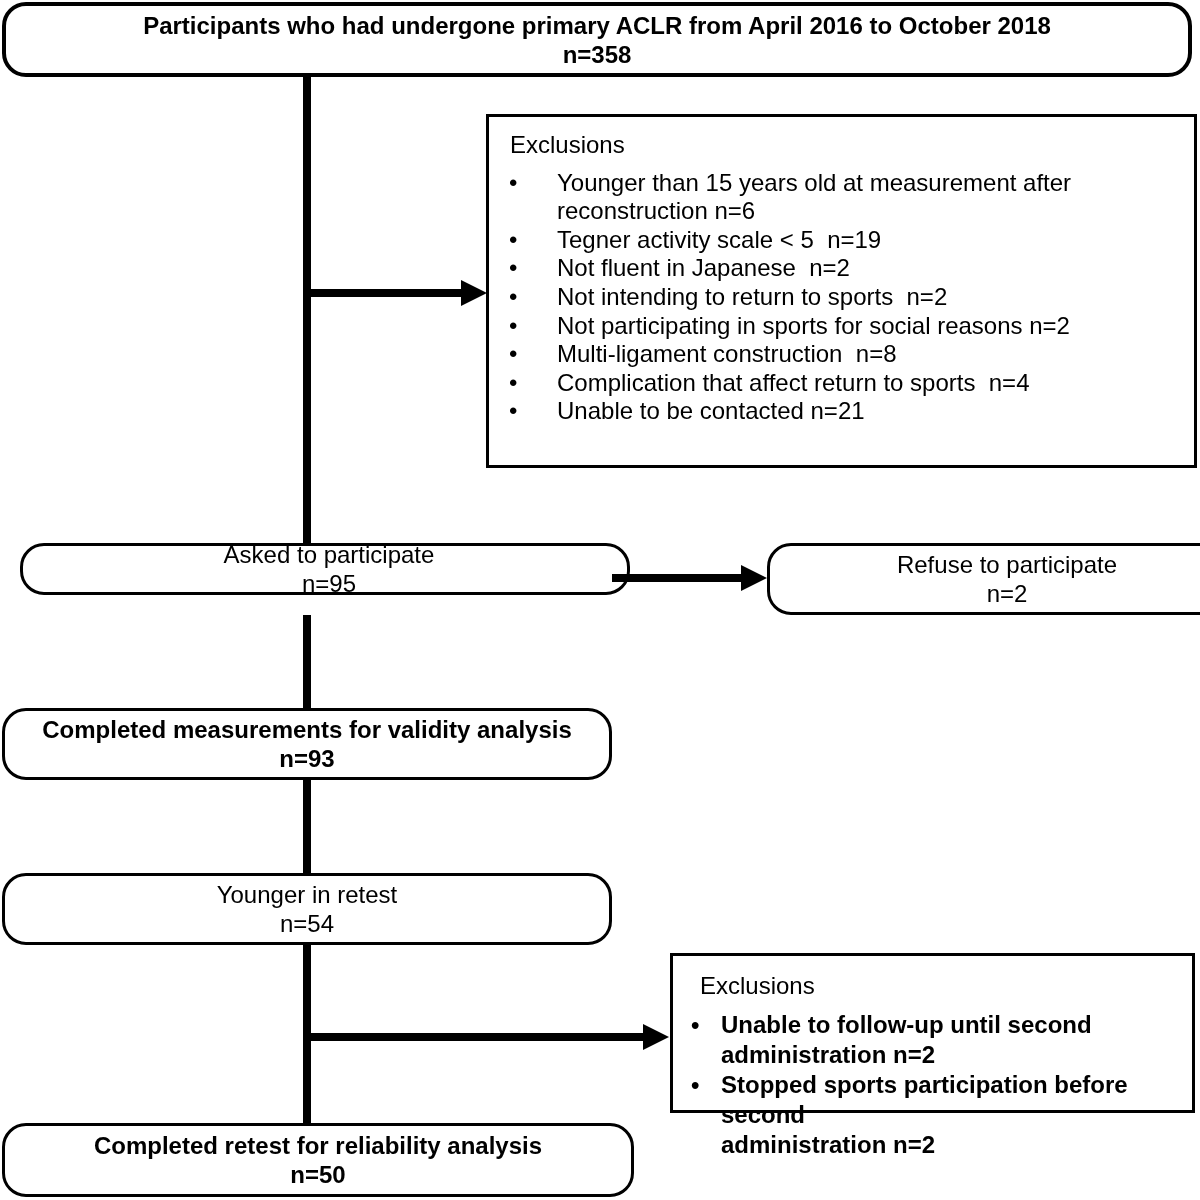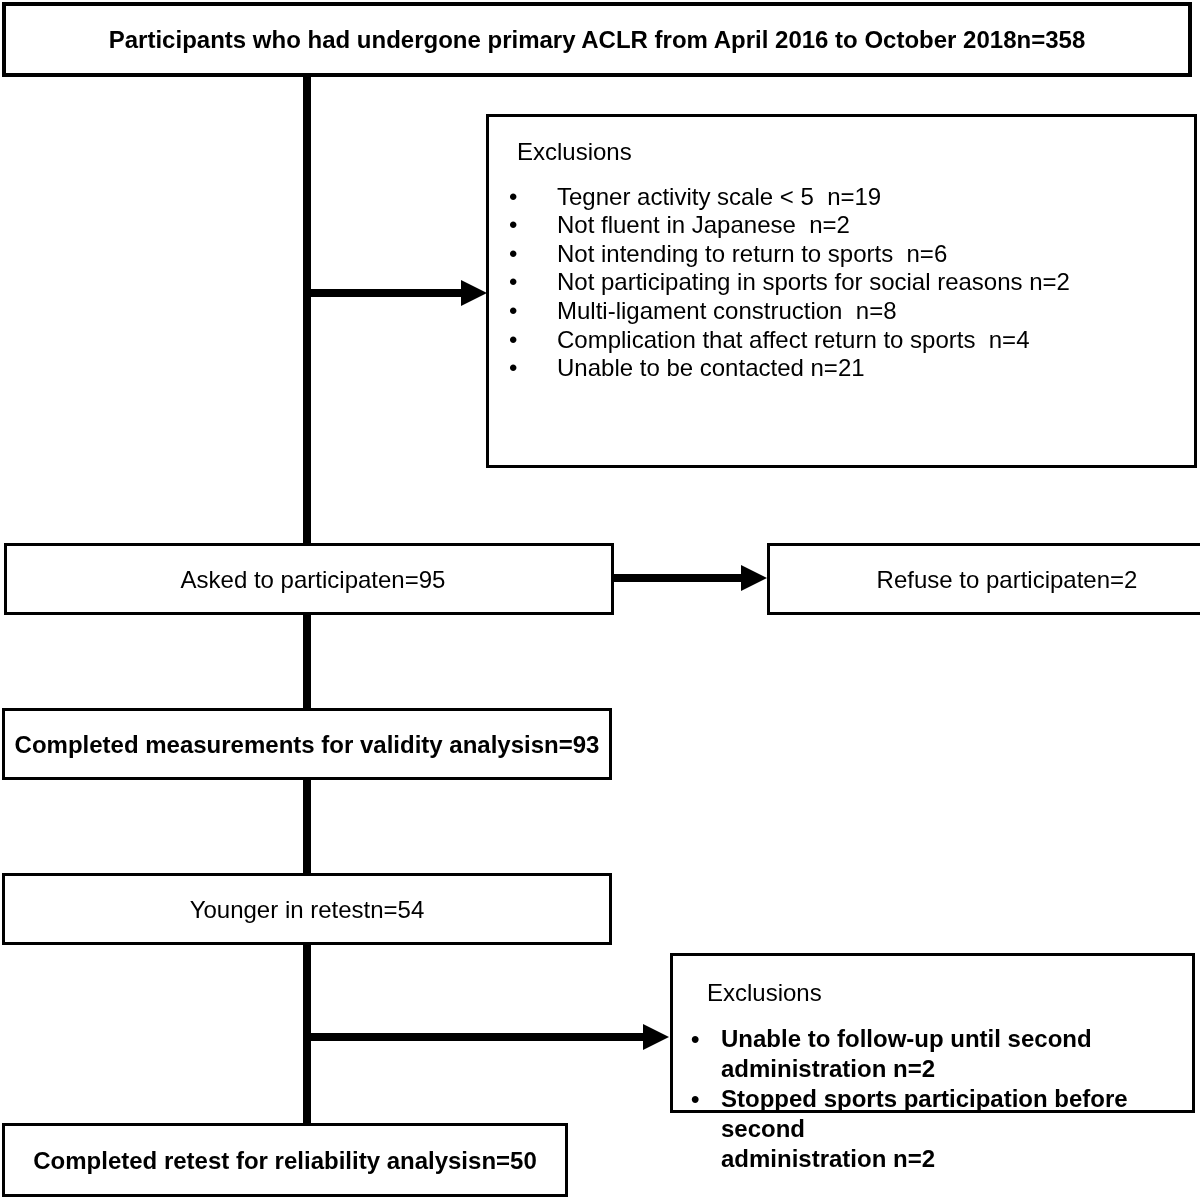--- a/index.html
+++ b/index.html
@@ -17,26 +17,27 @@
     overflow: hidden;
   }
   .box {
     position: absolute;
     box-sizing: border-box;
     border: 3px solid #000000;
     background: #ffffff;
   }
   .center-box {
     display: flex;
-    flex-direction: row;
+    flex-direction: column;
     justify-content: center;
     align-items: center;
     text-align: center;
     font-size: 24px;
     line-height: 29px;
+    border-radius: 24px;
   }
   .bold { font-weight: bold; }
   .vline {
     position: absolute;
     width: 8px;
     background: #000000;
   }
   .hline {
     position: absolute;
     height: 8px;
@@ -46,21 +47,21 @@
     position: absolute;
     width: 0;
     height: 0;
     border-top: 13px solid transparent;
     border-bottom: 13px solid transparent;
     border-left: 26px solid #000000;
   }
   .excl {
     font-size: 24px;
   }
-  .excl .excl-title { margin: 16px; }
+  .excl .excl-title { margin: 9px; }
   .excl ul {
     margin: 0;
     padding: 0;
     list-style: none;
   }
   .excl li {
     position: relative;
     white-space: pre-wrap;
   }
   .excl li::before {
@@ -76,25 +77,25 @@
   .excl1 li::before { left: 8px; }
   .excl2 {
     left: 670px; top: 953px; width: 525px; height: 160px;
     padding: 6px 10px 0 18px;
     line-height: 30px;
   }
   .excl2 li { padding-left: 30px; font-weight: bold; }
   .excl2 li::before { left: 0; }
 
   #box-participants { left: 2px; top: 2px; width: 1190px; height: 75px; border-width: 4px; }
-  #box-asked        { left: 4px; top: 543px; width: 610px; height: 72px; padding-left: 8px; }
+  #box-asked        { left: 20px; top: 543px; width: 610px; height: 52px; padding-left: 8px; }
   #box-refuse       { left: 767px; top: 543px; width: 480px; height: 72px; }
   #box-validity     { left: 2px; top: 708px; width: 610px; height: 72px; }
   #box-included     { left: 2px; top: 873px; width: 610px; height: 72px; }
-  #box-reliability  { left: 2px; top: 1123px; width: 566px; height: 74px; }
+  #box-reliability  { left: 2px; top: 1123px; width: 632px; height: 74px; }
 
   #conn-v1 { left: 303px; top: 77px;  height: 466px; }
   #conn-v2 { left: 303px; top: 615px; height: 95px; }
   #conn-v3 { left: 303px; top: 780px; height: 93px; }
   #conn-v4 { left: 303px; top: 945px; height: 178px; }
 
   #arrow1-shaft { left: 306px; top: 289px;  width: 156px; }
   #arrow1-head  { left: 461px; top: 280px; }
   #arrow2-shaft { left: 612px; top: 574px;  width: 130px; }
   #arrow2-head  { left: 741px; top: 565px; }
@@ -115,23 +116,25 @@
   <div id="conn-v2" class="vline"></div>
   <div id="conn-v3" class="vline"></div>
   <div id="conn-v4" class="vline"></div>
 
   <div id="arrow1-shaft" class="hline"></div>
   <div id="arrow1-head" class="arrow-head"></div>
 
   <div class="box excl excl1">
     <div class="excl-title">Exclusions</div>
     <ul>
+        <li>Younger than 15 years old at measurement after
+reconstruction n=6</li>
         <li>Tegner activity scale &lt; 5  n=19</li>
         <li>Not fluent in Japanese  n=2</li>
-        <li>Not intending to return to sports  n=6</li>
+        <li>Not intending to return to sports  n=2</li>
         <li>Not participating in sports for social reasons n=2</li>
         <li>Multi-ligament construction  n=8</li>
         <li>Complication that affect return to sports  n=4</li>
         <li>Unable to be contacted n=21</li>
       </ul>
   </div>
 
   <div id="box-asked" class="box center-box">
     <div>Asked to participate</div>
     <div>n=95</div>

